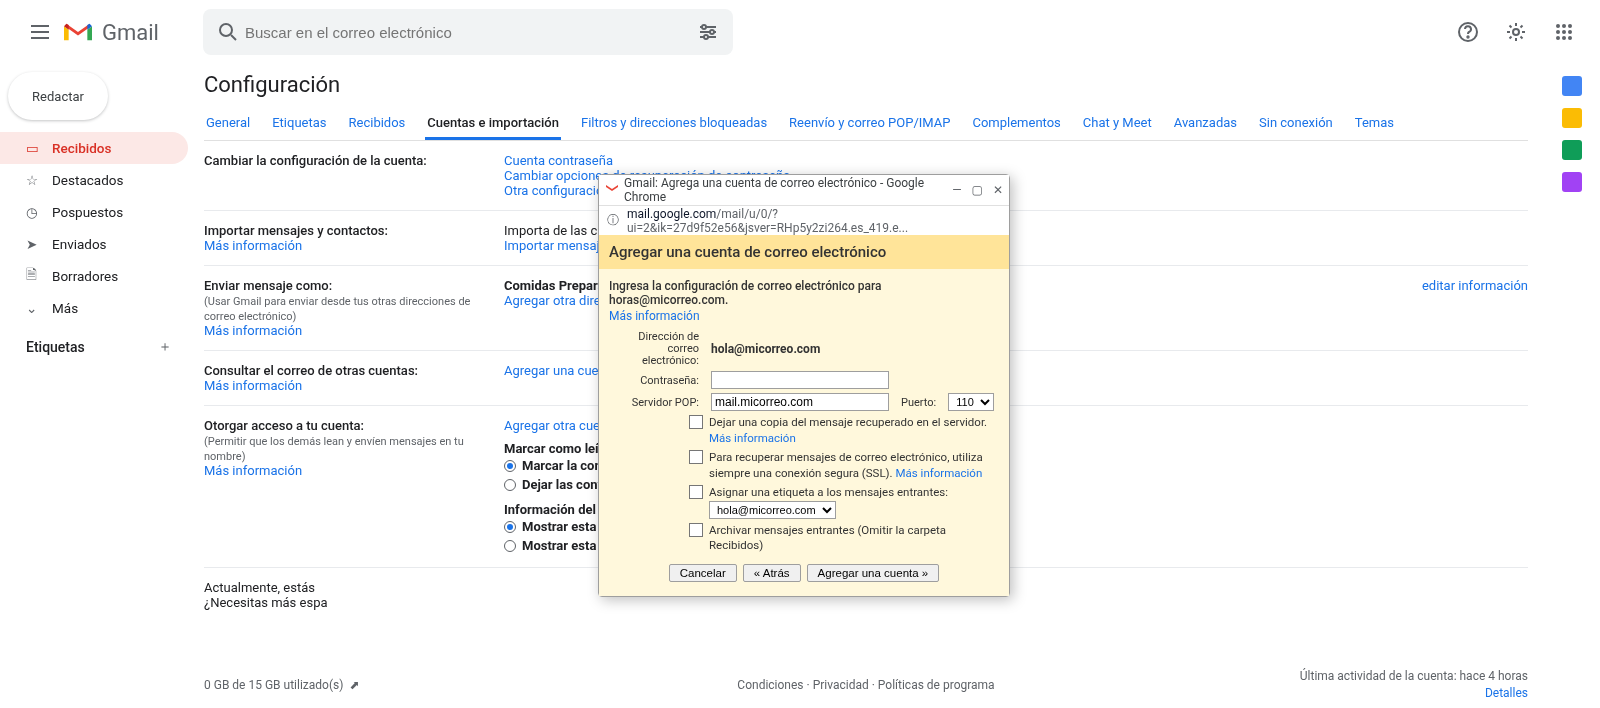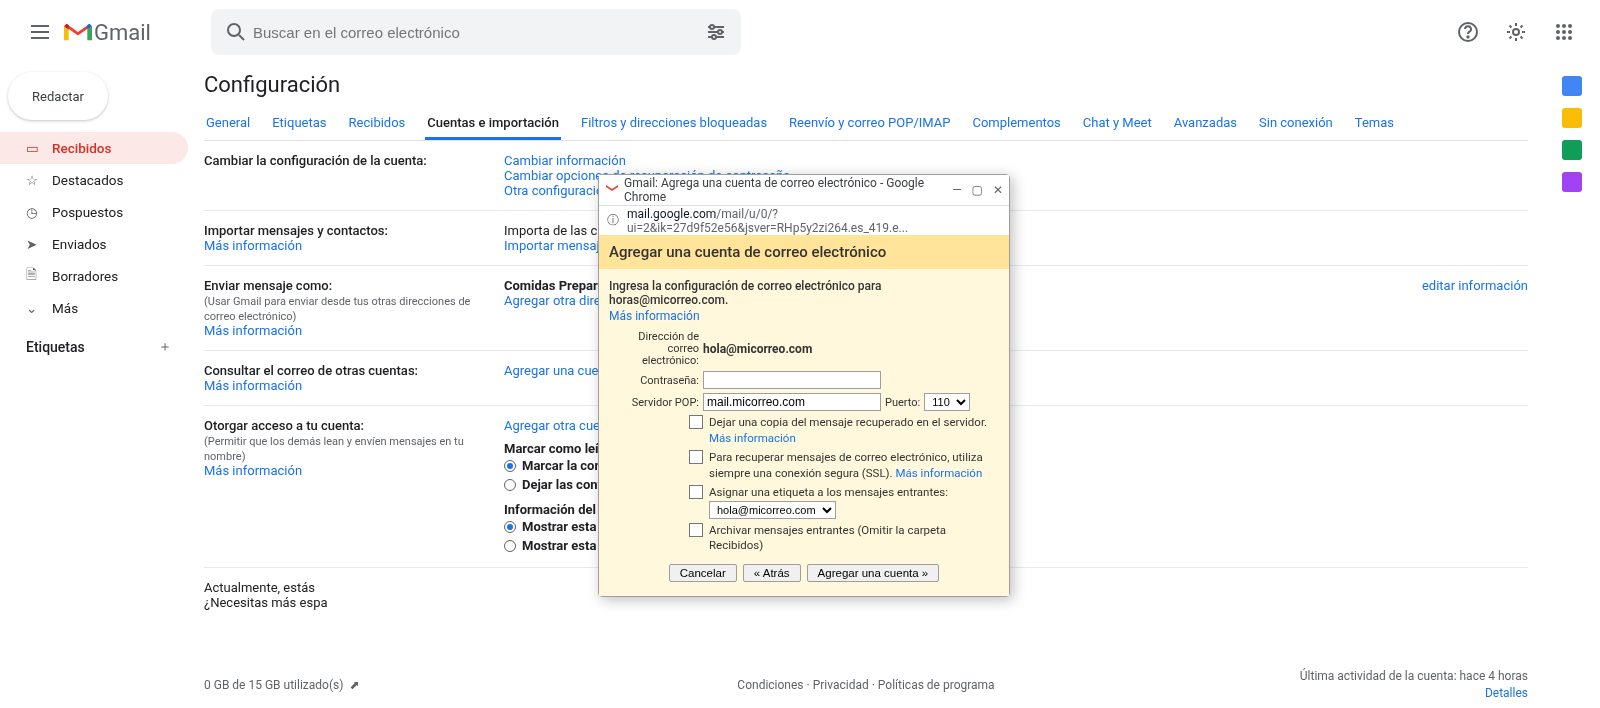--- a/index.html
+++ b/index.html
@@ -2,21 +2,21 @@
 <html><head>
 <meta charset="utf-8">
 <style>
 *{box-sizing:border-box;margin:0;padding:0}
 html,body{width:1600px;height:708px;font-family:'Google Sans',Roboto,Arial,sans-serif;font-size:13px;color:#202124;overflow:hidden;background:#fff}
 a{color:#1a73e8;text-decoration:none;cursor:pointer}
 
 
 .hdr{height:64px;display:flex;align-items:center;padding:0 16px}
 .hamburger{width:48px;height:48px;border-radius:50%;display:flex;align-items:center;justify-content:center;cursor:pointer}
-.logo{display:flex;align-items:center;gap:2px;margin-right:60px;font-size:22px;color:#5f6368}
+.logo{display:flex;align-items:center;gap:10px;margin-right:44px;font-size:22px;color:#5f6368}
 .logo svg{width:28px;height:22px}
 .search{flex:0 0 530px;height:46px;background:#f1f3f4;border-radius:8px;display:flex;align-items:center;padding:0 8px}
 .search .sicon{width:34px;display:flex;justify-content:center;color:#5f6368}
 .search input{flex:1;border:none;background:transparent;font-size:15px;outline:none;color:#5f6368}
 .search .tune{width:34px;display:flex;justify-content:center;color:#5f6368;cursor:pointer}
 .hdr-right{margin-left:auto;display:flex;align-items:center;gap:8px}
 .icb{width:40px;height:40px;border-radius:50%;display:flex;align-items:center;justify-content:center;color:#5f6368;cursor:pointer}
 
 
 .side{position:absolute;left:0;top:64px;width:188px;height:600px;padding-top:8px;background:#fff}
@@ -57,21 +57,21 @@
 
 .popup{position:absolute;left:598px;top:174px;width:412px;background:#fff;border:1px solid #9e9e9e;box-shadow:3px 3px 14px rgba(0,0,0,.25);border-radius:4px}
 .p-title{height:30px;background:#fff;display:flex;align-items:center;padding:0 6px;gap:6px;font-size:12px;color:#3c4043}
 .p-title .wbtn{margin-left:auto;display:flex;gap:10px;color:#5f6368}
 .p-url{height:30px;display:flex;align-items:center;padding:0 8px;gap:8px;font-size:12px;color:#5f6368;border-top:1px solid #e0e0e0}
 .p-url .dom{color:#0f172a}
 .p-hdr{background:#ffe499;padding:8px 10px;font-size:15px;font-weight:500;color:#333}
 .p-body{background:#fff8dc;padding:10px 10px 14px 10px;font-size:12px;color:#333}
 .p-body .intro{font-weight:500;margin-bottom:2px}
 .p-form{margin-top:8px}
-.p-form .frow{display:flex;align-items:center;margin-bottom:4px;gap:4px}
+.p-form .frow{display:flex;align-items:center;margin-bottom:4px;gap:12px}
 .p-form .flab{flex:0 0 90px;text-align:right;font-size:11px;color:#333}
 .p-form input[type=text],.p-form input[type=password],.p-form select{border:1px solid #9e9e9e;background:#fff;font-size:12px;padding:1px 3px}
 .w180{width:178px}
 .p-form .cb{flex:0 0 14px;height:14px;border:1px solid #767676;background:#fff;margin-right:6px}
 .p-form .cbrow{display:flex;align-items:flex-start;margin-left:80px;margin-bottom:4px;font-size:11.5px;line-height:1.35}
 .p-form select.sm{border:1px solid #9e9e9e;font-size:11px}
 .p-btns{display:flex;justify-content:center;gap:6px;margin-top:10px}
 .p-btns button{font-size:11.5px;padding:2px 10px;background:#f0f0f0;border:1px solid #9e9e9e;border-radius:2px;cursor:pointer}
 
 svg{display:block}
@@ -195,21 +195,21 @@
     <div class="tab">Complementos</div>
     <div class="tab">Chat y Meet</div>
     <div class="tab">Avanzadas</div>
     <div class="tab">Sin conexión</div>
     <div class="tab">Temas</div>
   </div>
 
   <div class="sec">
     <div class="lcol"><b>Cambiar la configuración de la cuenta:</b></div>
     <div class="rcol2">
-      <div><a>Cambiar información</a></div>
+      <div><a>Cuenta contraseña</a></div>
       <div><a>Cambiar opciones de recuperación de contraseña</a></div>
       <div><a>Otra configuración de la Cuenta de Google</a></div>
     </div>
   </div>
 
   <div class="sec">
     <div class="lcol">
       <b>Importar mensajes y contactos:</b><br>
       <a>Más información</a>
     </div>

